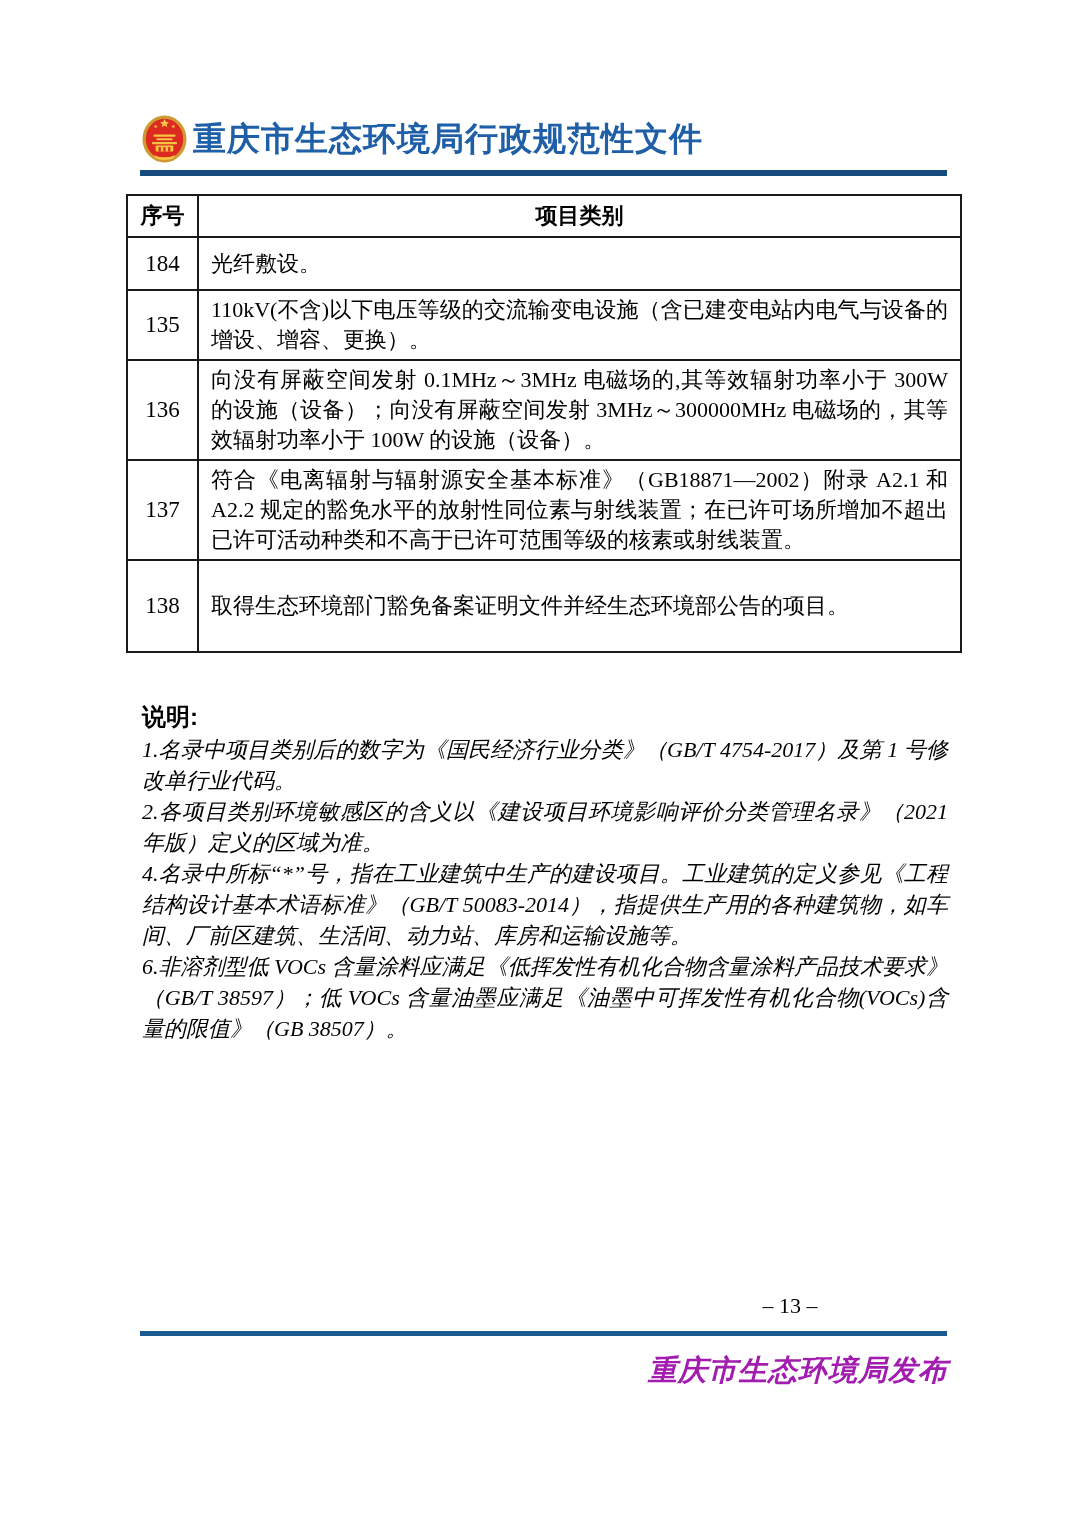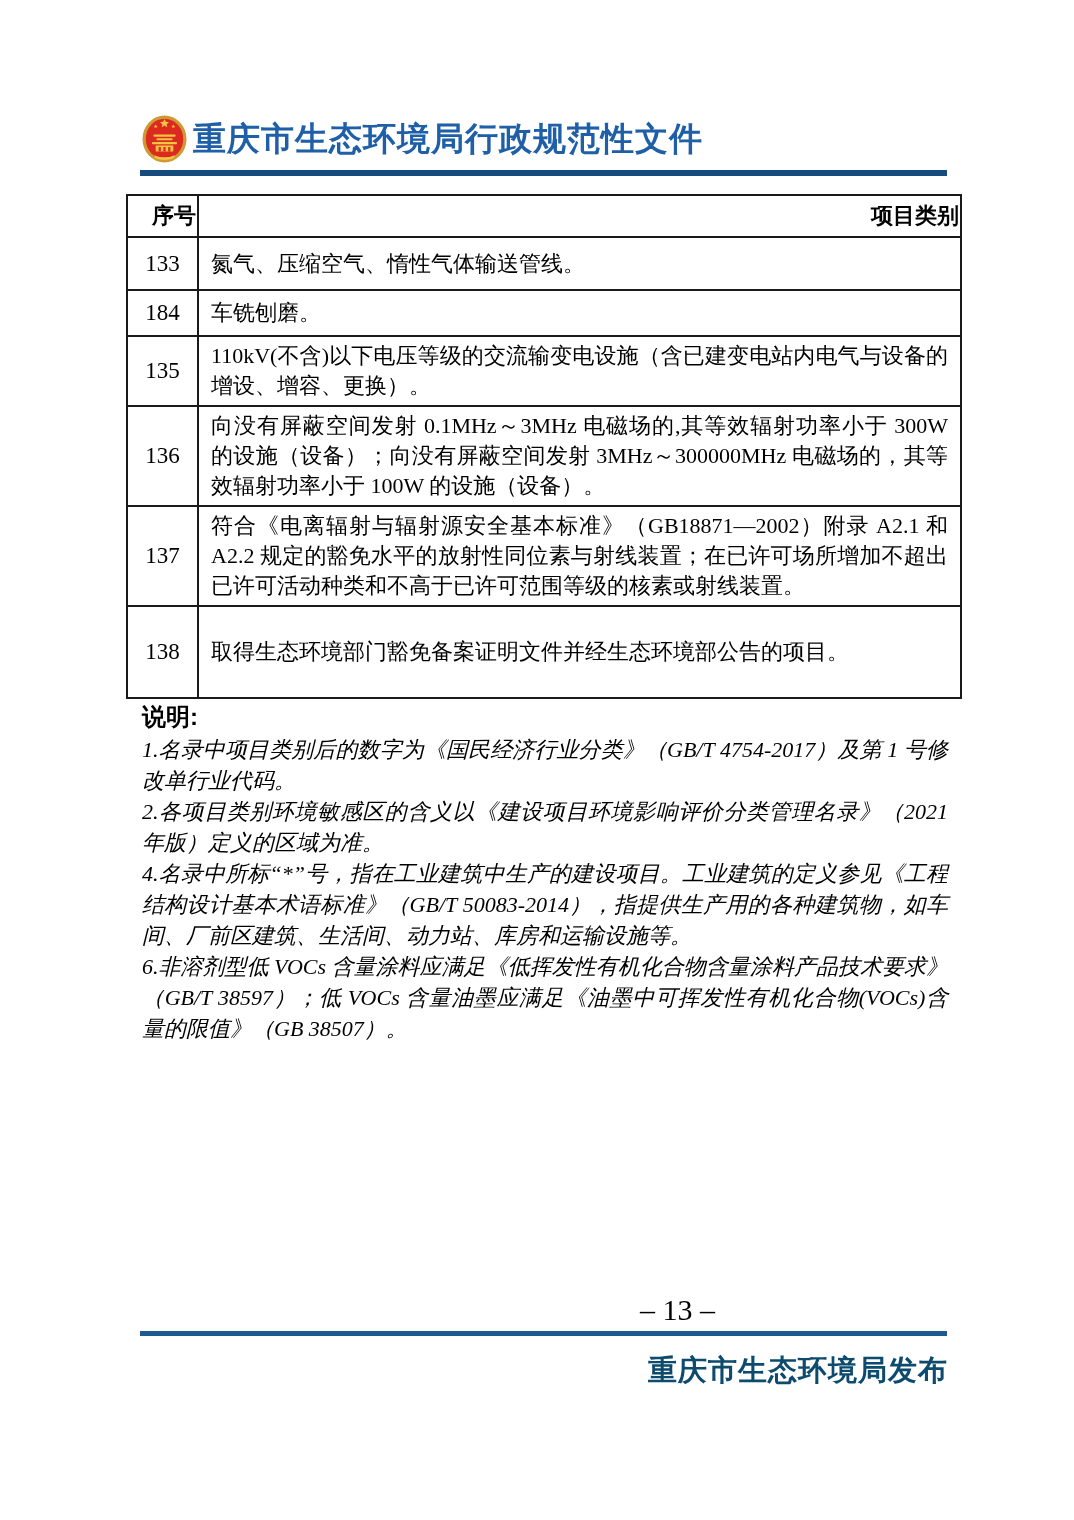--- a/index.html
+++ b/index.html
@@ -41,21 +41,21 @@
   .catalog th,.catalog td{
     border:2px solid #1a1a1a;
     vertical-align:middle;
   }
   .catalog col.c-index{width:71px;}
   .catalog thead th{
     font-family:"Liberation Sans",sans-serif;
     font-weight:bold;
     font-size:22px;
     height:38px;
-    text-align:right;
+    text-align:center;
   }
   .catalog td.no{
     text-align:center;
     font-size:23px;
   }
   .catalog td.cat{
     font-size:22px;
     line-height:30px;
     padding:4px 12px;
     text-align:justify;
@@ -90,22 +90,22 @@
   }
   .note{
     margin:0;
     text-align:justify;
     font-style:italic;
   }
 
   
   .page-number{
     position:absolute;top:1293px;left:640px;width:300px;
-    text-align:left;
-    font-size:30px;
+    text-align:center;
+    font-size:22px;
   }
   .footer-rule{
     position:absolute;left:140px;top:1331px;
     width:807px;height:5px;
   }
   .publisher{
     position:absolute;top:1351px;left:480px;width:468px;
     text-align:right;
     font-family:"Liberation Serif",serif;
     font-weight:bold;
@@ -146,26 +146,22 @@
         <col>
       </colgroup>
     <thead>
       <tr>
         <th>序号</th>
         <th>项目类别</th>
       </tr>
     </thead>
     <tbody>
         <tr>
-          <td class="no">133</td>
-          <td class="cat">氮气、压缩空气、惰性气体输送管线。</td>
-        </tr>
-        <tr>
           <td class="no">184</td>
-          <td class="cat">车铣刨磨。</td>
+          <td class="cat">光纤敷设。</td>
         </tr>
         <tr>
           <td class="no">135</td>
           <td class="cat">110kV(不含)以下电压等级的交流输变电设施（含已建变电站内电气与设备的增设、增容、更换）。</td>
         </tr>
         <tr>
           <td class="no">136</td>
           <td class="cat">向没有屏蔽空间发射 0.1MHz～3MHz 电磁场的,其等效辐射功率小于 300W 的设施（设备）；向没有屏蔽空间发射 3MHz～300000MHz 电磁场的，其等效辐射功率小于 100W 的设施（设备）。</td>
         </tr>
         <tr>
@@ -184,15 +180,15 @@
     <div>
         <p class="note">1.名录中项目类别后的数字为《国民经济行业分类》（GB/T 4754-2017）及第 1 号修改单行业代码。</p>
         <p class="note">2.各项目类别环境敏感区的含义以《建设项目环境影响评价分类管理名录》（2021 年版）定义的区域为准。</p>
         <p class="note">4.名录中所标“*”号，指在工业建筑中生产的建设项目。工业建筑的定义参见《工程结构设计基本术语标准》（GB/T 50083-2014），指提供生产用的各种建筑物，如车间、厂前区建筑、生活间、动力站、库房和运输设施等。</p>
         <p class="note">6.非溶剂型低 VOCs 含量涂料应满足《低挥发性有机化合物含量涂料产品技术要求》（GB/T 38597）；低 VOCs 含量油墨应满足《油墨中可挥发性有机化合物(VOCs)含量的限值》（GB 38507）。</p>
       </div>
   </div>
 
   <div class="page-number">– 13 –</div>
   <div class="footer-rule" style="background: rgb(28, 90, 143);"></div>
-  <div class="publisher" style="color: #0c4a6e;">重庆市生态环境局发布</div>
+  <div class="publisher" style="color: #a21caf; font-style: italic;">重庆市生态环境局发布</div>
 
 </div>
 
 </body></html>

